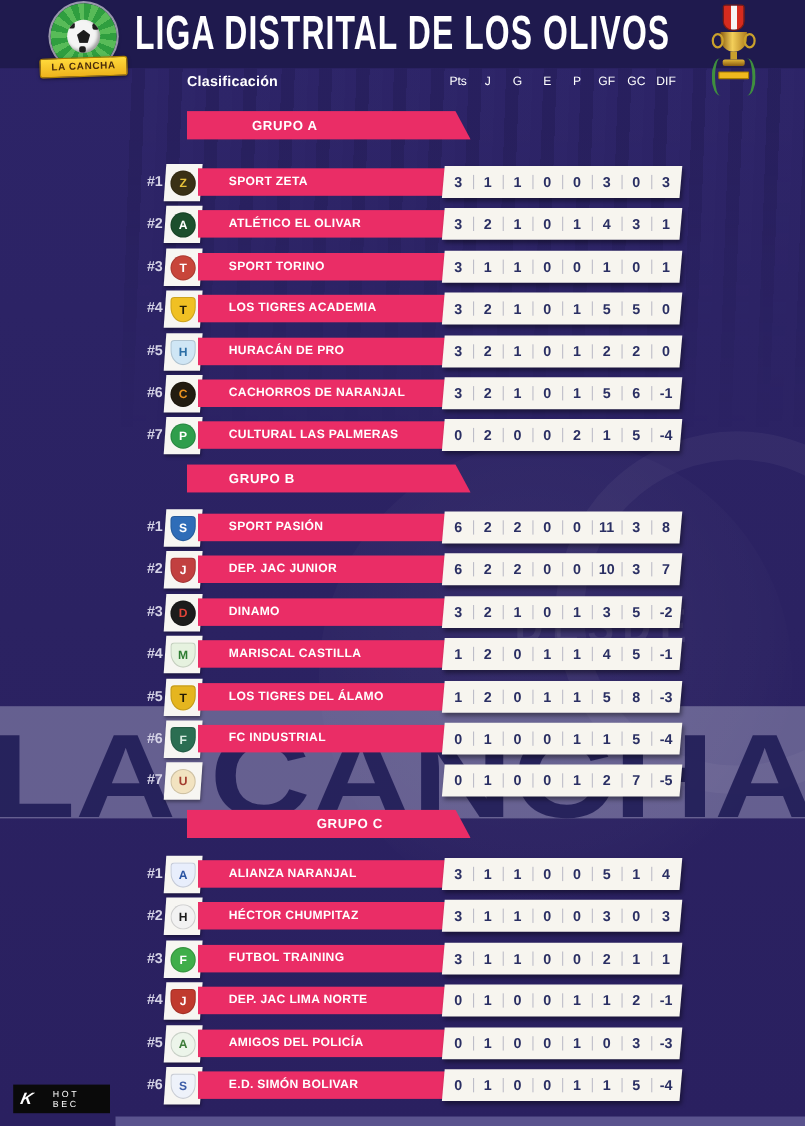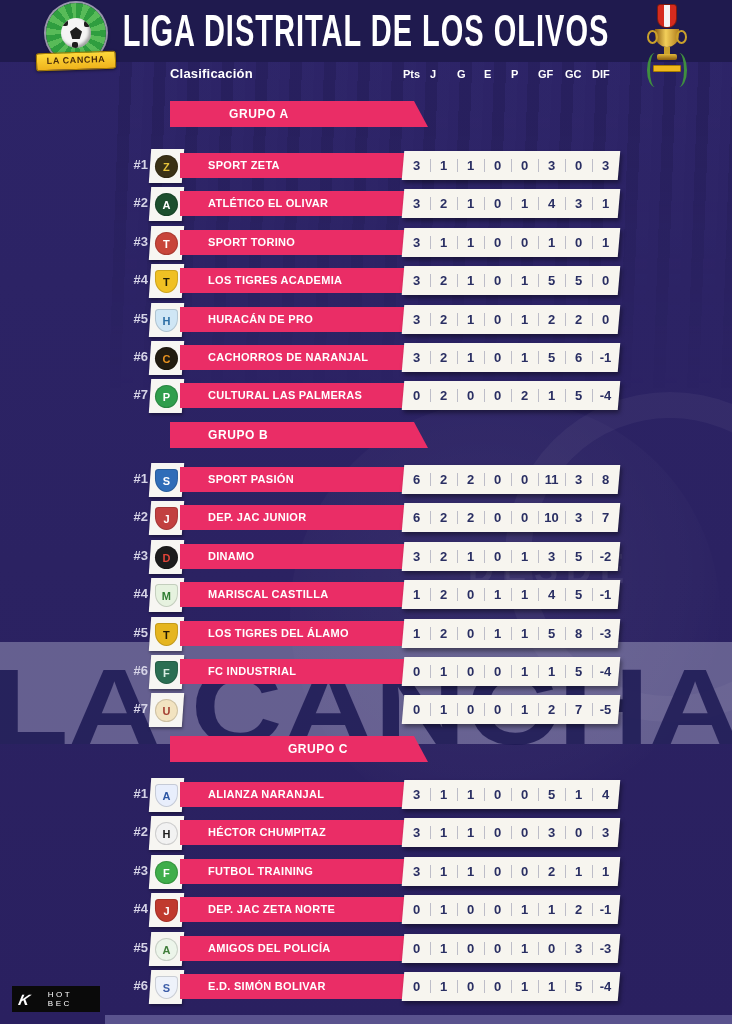--- a/index.html
+++ b/index.html
@@ -59,21 +59,21 @@
   .wm-desde{position:absolute;top:548px;left:468px;z-index:1;color:rgba(255,255,255,.08);
         font-size:36px;font-weight:bold;letter-spacing:8px;transform:scaleY(1.2);}
   .wm-band{position:absolute;top:642px;left:0;width:732px;height:102px;background:rgba(198,196,222,.38);z-index:1;}
   .wm-cancha{position:absolute;top:652px;left:0;width:732px;text-align:center;z-index:1;
         color:rgba(30,26,84,.88);font-size:100px;font-weight:bold;white-space:nowrap;line-height:1;
         transform:scale(1.27,1.08);transform-origin:center top;}
 
   
   .clasif{position:absolute;top:66px;left:170px;color:#ffffff;font-weight:bold;font-size:13px;z-index:3;letter-spacing:.2px;}
   .stat-headers{position:absolute;top:68px;left:403px;width:216px;display:flex;z-index:3;}
-  .stat-head{flex:1;text-align:left;color:#ffffff;font-weight:bold;font-size:11px;}
+  .stat-head{flex:1;text-align:center;color:#ffffff;font-weight:normal;font-size:11px;}
 
   
   #rows-layer{position:absolute;top:0;left:0;width:732px;height:1024px;z-index:2;}
   .group-bar{position:absolute;left:170px;width:258px;height:26px;background:#ea2d66;
         clip-path:polygon(0 0,calc(100% - 14px) 0,100% 100%,0 100%);}
   .group-label{display:block;line-height:26px;padding-left:38px;color:#ffffff;font-weight:bold;font-size:12px;letter-spacing:.6px;}
 
   .row{position:absolute;left:0;width:732px;height:36px;}
   .rank{position:absolute;left:100px;top:9px;width:48px;text-align:right;color:#d5d3e6;font-weight:bold;font-size:13px;}
   .logo-box{position:absolute;left:150px;top:1px;width:33px;height:34px;background:#f7f6f2;
@@ -473,21 +473,21 @@
           <span class="stat-cell">1</span>
           <span class="stat-cell">1</span>
         </div>
   </div>
       <div class="row" style="top: 892px;">
     <span class="rank">#4</span>
     <div class="logo-box">
       <span class="emblem shield" style="background: rgb(192, 58, 46); color: rgb(255, 255, 255);">J</span>
     </div>
     <div class="name-bar">
-      <span class="team-name">DEP. JAC ZETA NORTE</span>
+      <span class="team-name">DEP. JAC LIMA NORTE</span>
     </div>
     <div class="stat-box">
           <span class="stat-cell">0</span>
           <span class="stat-cell">1</span>
           <span class="stat-cell">0</span>
           <span class="stat-cell">0</span>
           <span class="stat-cell">1</span>
           <span class="stat-cell">1</span>
           <span class="stat-cell">2</span>
           <span class="stat-cell">-1</span>

